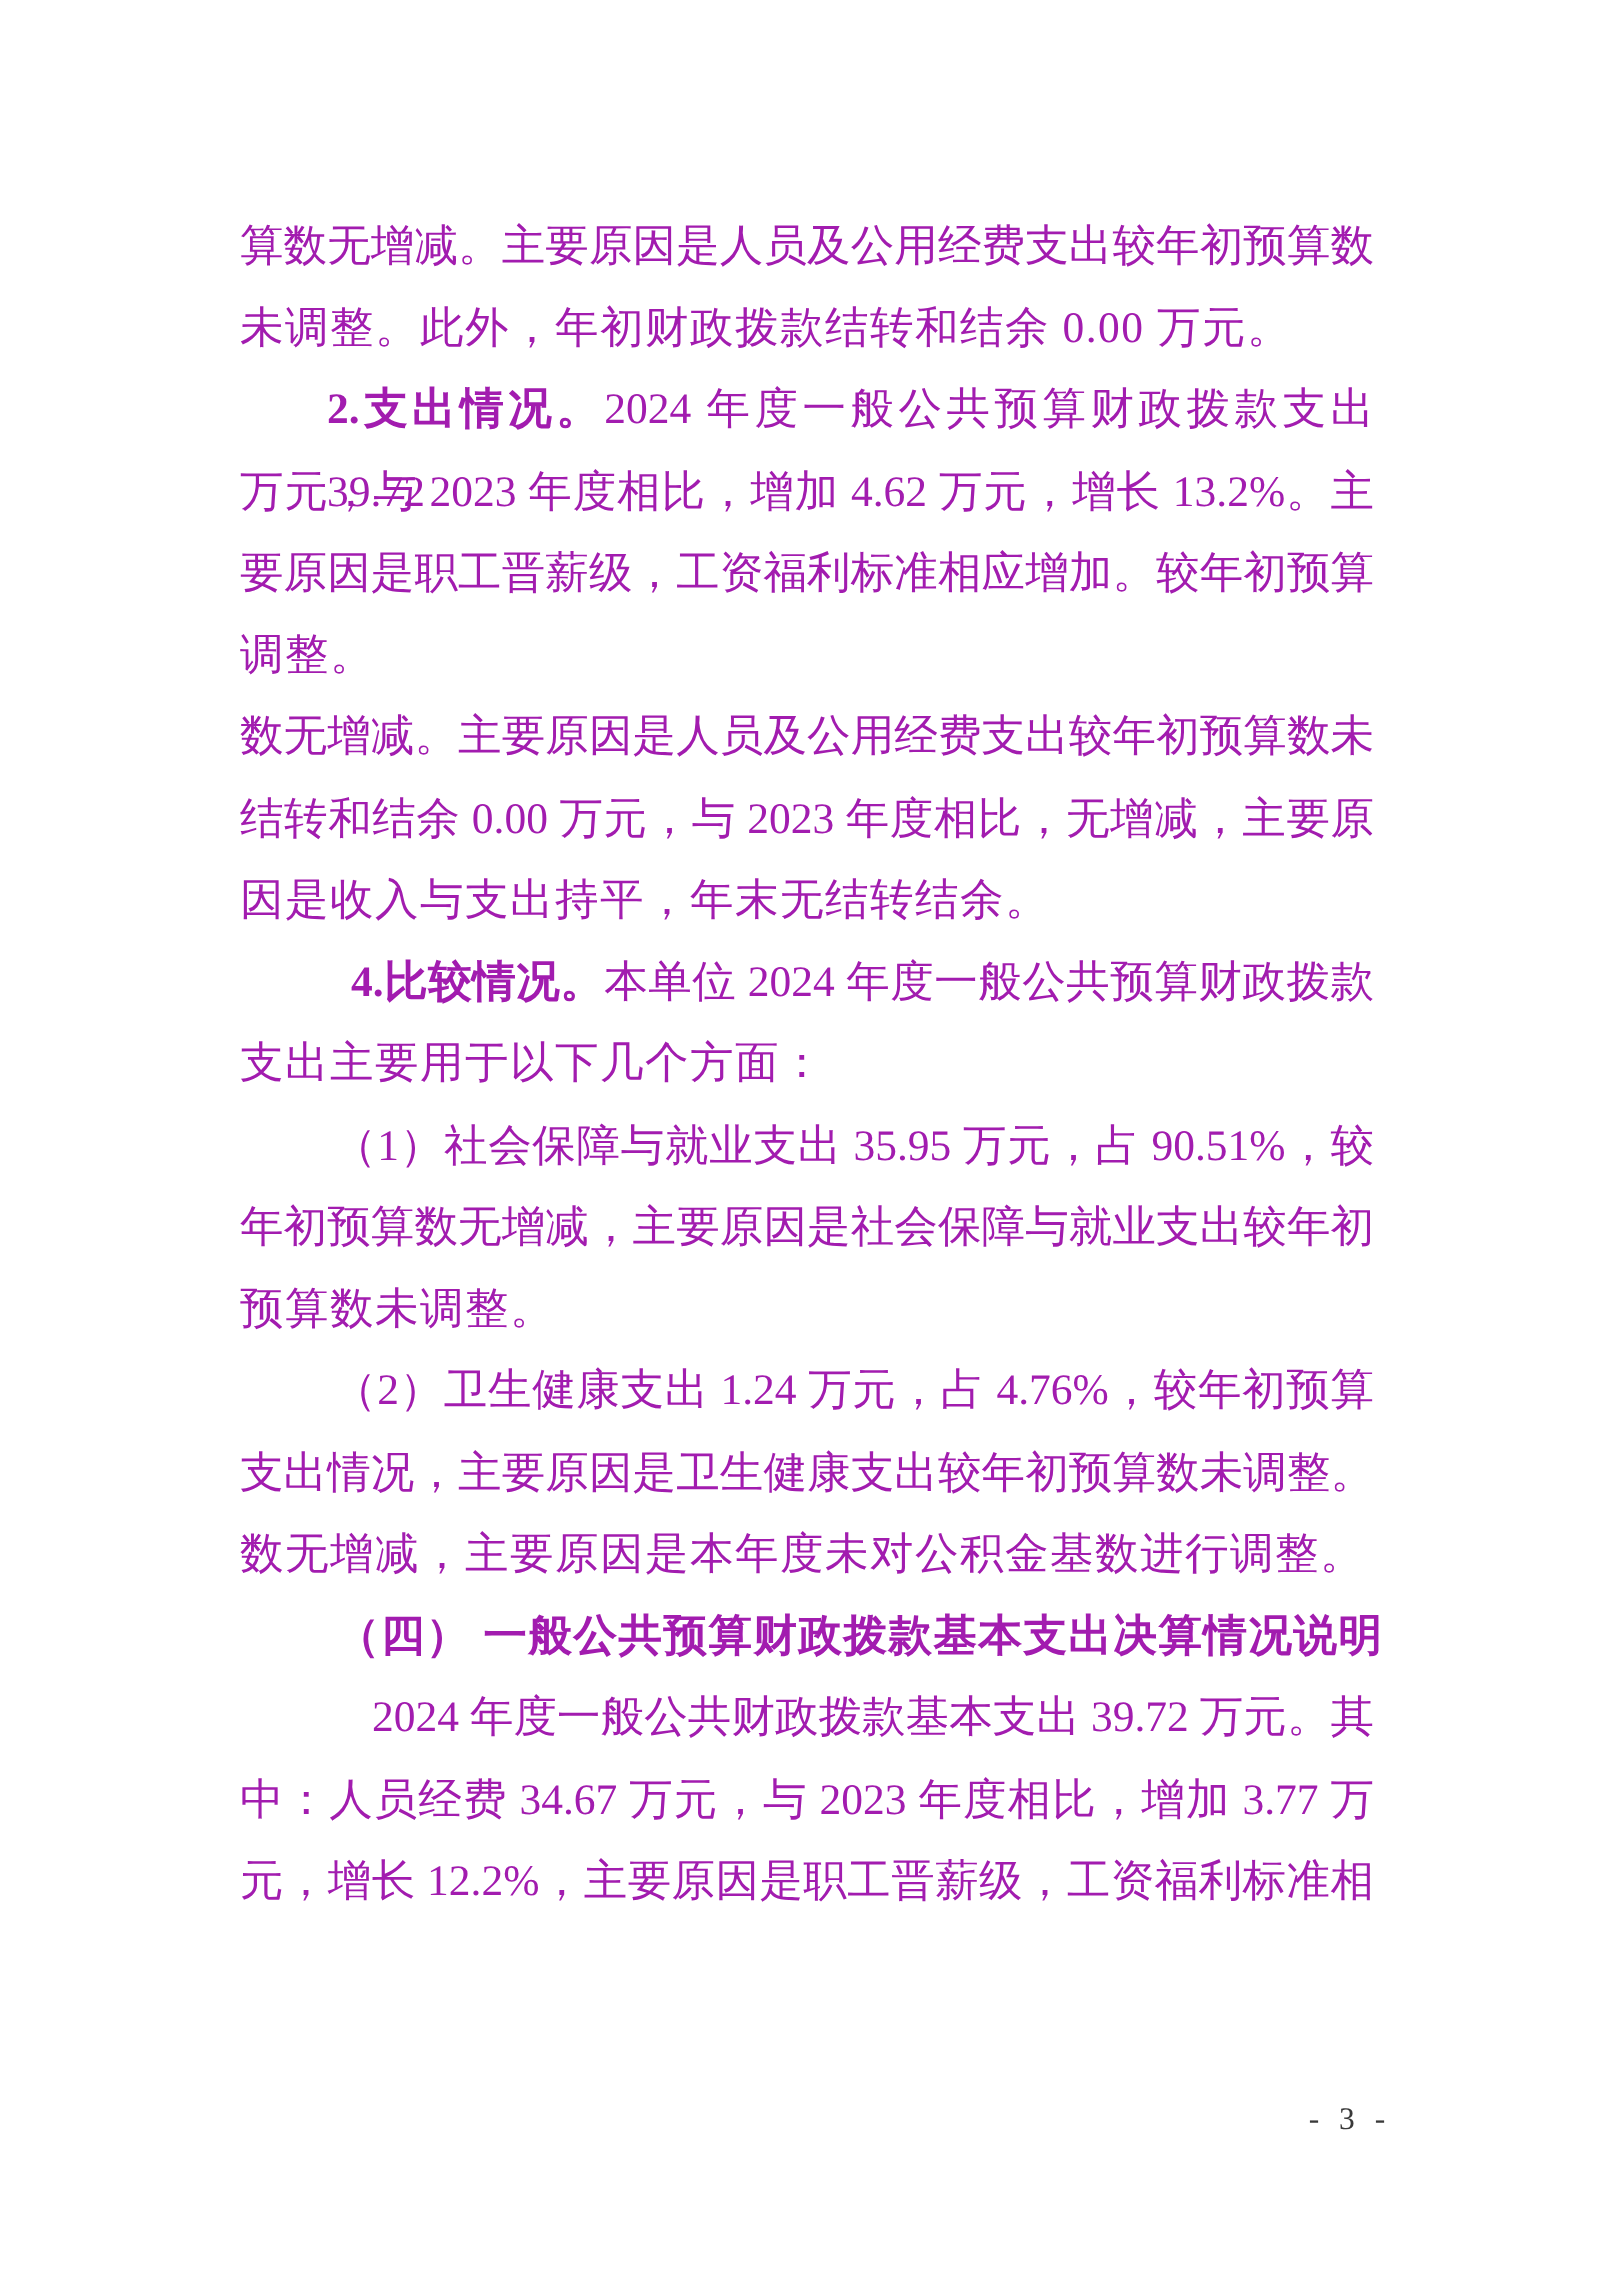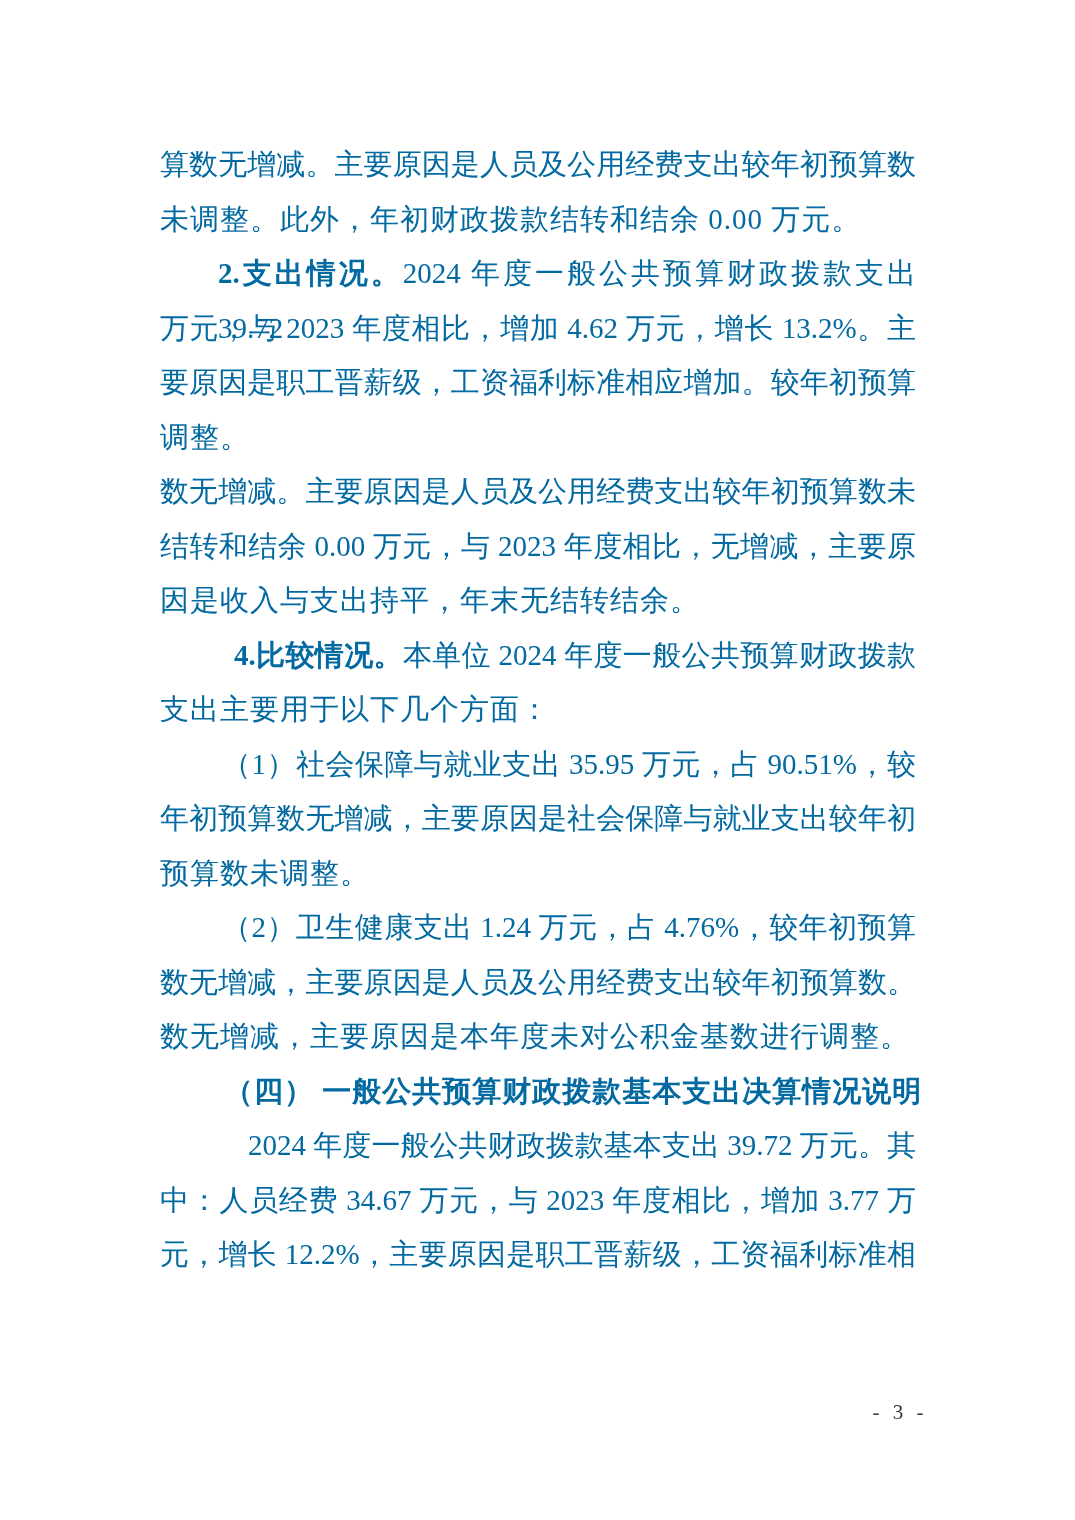--- a/index.html
+++ b/index.html
@@ -21,21 +21,21 @@
   .text-block {
     position: absolute;
     left: 160px;
     top: 137px;
     width: 756px;
   }
   .line {
     height: 54.5px;
     line-height: 54.5px;
     font-size: 29px;
-    color: #0369a1;
+    color: #a21caf;
     letter-spacing: 1px;
     box-sizing: border-box;
     overflow: visible;
     white-space: nowrap;
   }
   .line.justify {
     white-space: normal;
     text-align: justify;
     text-align-last: justify;
     text-justify: inter-character;
@@ -70,21 +70,21 @@
       <div class="line"><span class="seg">调整。</span></div>
       <div class="line justify"><span class="seg">数无增减。主要原因是人员及公用经费支出较年初预算数未</span></div>
       <div class="line justify"><span class="seg">结转和结余 0.00 万元，与 2023 年度相比，无增减，主要原</span></div>
       <div class="line"><span class="seg">因是收入与支出持平，年末无结转结余。</span></div>
       <div class="line justify" style="padding-left: 74px;"><span class="seg-bold">4.比较情况。</span><span class="seg">本单位 2024 年度一般公共预算财政拨款</span></div>
       <div class="line"><span class="seg">支出主要用于以下几个方面：</span></div>
       <div class="line justify" style="padding-left: 62px;"><span class="seg">（1）社会保障与就业支出 35.95 万元，占 90.51%，较</span></div>
       <div class="line justify"><span class="seg">年初预算数无增减，主要原因是社会保障与就业支出较年初</span></div>
       <div class="line"><span class="seg">预算数未调整。</span></div>
       <div class="line justify" style="padding-left: 62px;"><span class="seg">（2）卫生健康支出 1.24 万元，占 4.76%，较年初预算</span></div>
-      <div class="line justify"><span class="seg">数无增减，主要原因是人员及公用经费支出较年初预算数。</span></div>
+      <div class="line justify"><span class="seg">支出情况，主要原因是卫生健康支出较年初预算数未调整。</span></div>
       <div class="line"><span class="seg">数无增减，主要原因是本年度未对公积金基数进行调整。</span></div>
       <div class="line" style="padding-left: 64px;"><span class="seg-bold">（四） 一般公共预算财政拨款基本支出决算情况说明</span></div>
       <div class="line justify" style="padding-left: 88px;"><span class="seg">2024 年度一般公共财政拨款基本支出 39.72 万元。其</span></div>
       <div class="line justify"><span class="seg">中：人员经费 34.67 万元，与 2023 年度相比，增加 3.77 万</span></div>
       <div class="line justify"><span class="seg">元，增长 12.2%，主要原因是职工晋薪级，工资福利标准相</span></div>
     </div>
   <div class="page-footer">- 3 -</div>
 </div>
 
 </body></html>

